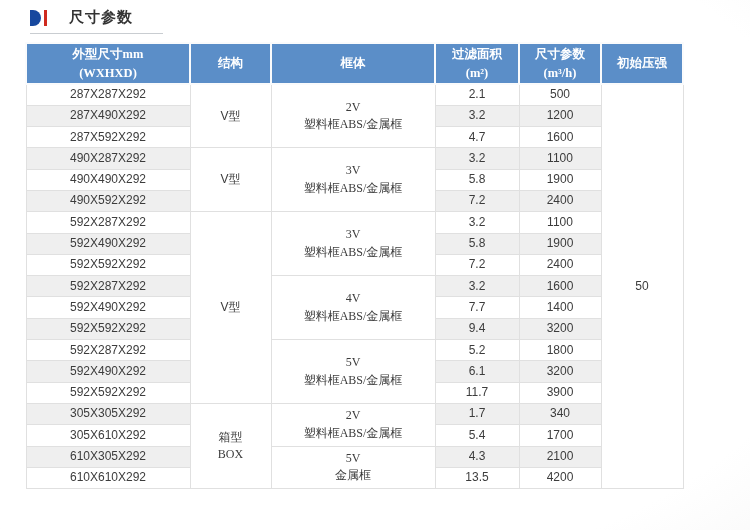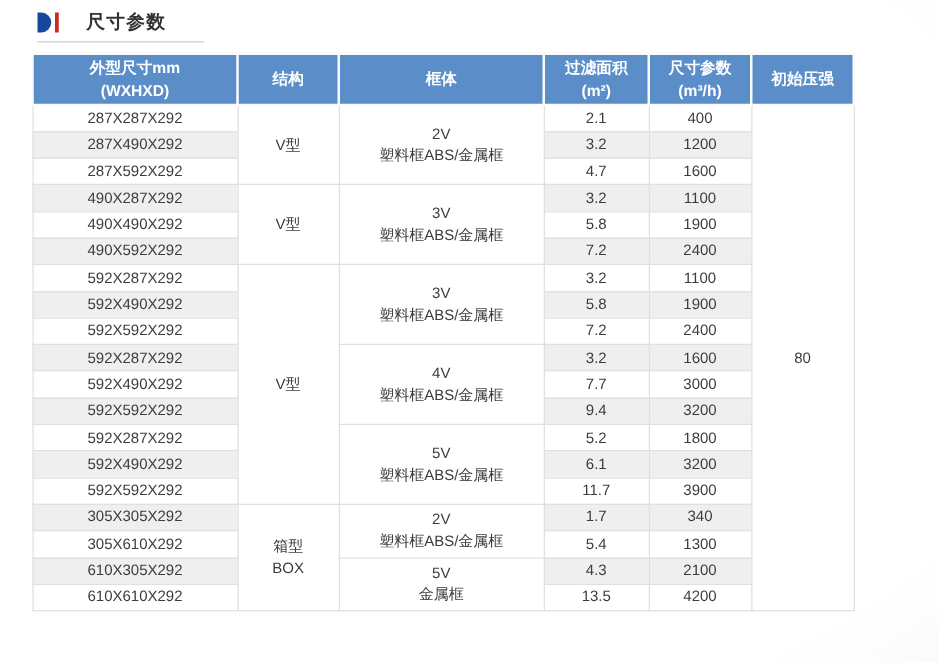--- a/index.html
+++ b/index.html
@@ -18,21 +18,21 @@
   table.spec-table {
     position:absolute; left:25px; top:42px; width:657px;
     border-collapse:collapse; table-layout:fixed;
     border:1px solid #cfcfcf;
   }
   th {
     background:#5b8ec8; color:#ffffff; font-size:12.5px; font-weight:bold;
     border:2px solid #fafbfc; height:41px; text-align:center; vertical-align:middle;
     line-height:1.45; padding:0;
   }
-  th .line, td .line { display:block; }
+  th .line, td .line { display:block;font-family:Liberation Serif, serif; }
   td {
     border:1px solid #e0e0e0; height:21.3px; text-align:center; vertical-align:middle;
     font-size:12px; color:#3c3c3c; background:#ffffff; padding:0; line-height:1.45;
   }
   tbody tr:nth-child(even) .c-dim,
   tbody tr:nth-child(even) .c-num { background:#efefef; }
   .c-frame, .c-struct, .c-pressure { background:#ffffff; }
 </style>
 </head>
 <body>
@@ -74,22 +74,22 @@
   </thead>
   <tbody>
     <tr>
       <td class="c-dim">287X287X292</td>
       <td class="c-struct" rowspan="3">V型</td>
       <td class="c-frame" rowspan="3">
         <span class="line">2V</span>
         <span class="line">塑料框ABS/金属框</span>
       </td>
       <td class="c-num">2.1</td>
-      <td class="c-num">400</td>
-      <td class="c-pressure" rowspan="19">80</td>
+      <td class="c-num">500</td>
+      <td class="c-pressure" rowspan="19">50</td>
     </tr>
     <tr>
       <td class="c-dim">287X490X292</td>
       <td class="c-num">3.2</td>
       <td class="c-num">1200</td>
     </tr>
     <tr>
       <td class="c-dim">287X592X292</td>
       <td class="c-num">4.7</td>
       <td class="c-num">1600</td>
@@ -139,21 +139,21 @@
       <td class="c-frame" rowspan="3">
         <span class="line">4V</span>
         <span class="line">塑料框ABS/金属框</span>
       </td>
       <td class="c-num">3.2</td>
       <td class="c-num">1600</td>
     </tr>
     <tr>
       <td class="c-dim">592X490X292</td>
       <td class="c-num">7.7</td>
-      <td class="c-num">3000</td>
+      <td class="c-num">1400</td>
     </tr>
     <tr>
       <td class="c-dim">592X592X292</td>
       <td class="c-num">9.4</td>
       <td class="c-num">3200</td>
     </tr>
     <tr>
       <td class="c-dim">592X287X292</td>
       <td class="c-frame" rowspan="3">
         <span class="line">5V</span>
@@ -181,21 +181,21 @@
       <td class="c-frame" rowspan="2">
         <span class="line">2V</span>
         <span class="line">塑料框ABS/金属框</span>
       </td>
       <td class="c-num">1.7</td>
       <td class="c-num">340</td>
     </tr>
     <tr>
       <td class="c-dim">305X610X292</td>
       <td class="c-num">5.4</td>
-      <td class="c-num">1300</td>
+      <td class="c-num">1700</td>
     </tr>
     <tr>
       <td class="c-dim">610X305X292</td>
       <td class="c-frame" rowspan="2">
         <span class="line">5V</span>
         <span class="line">金属框</span>
       </td>
       <td class="c-num">4.3</td>
       <td class="c-num">2100</td>
     </tr>

